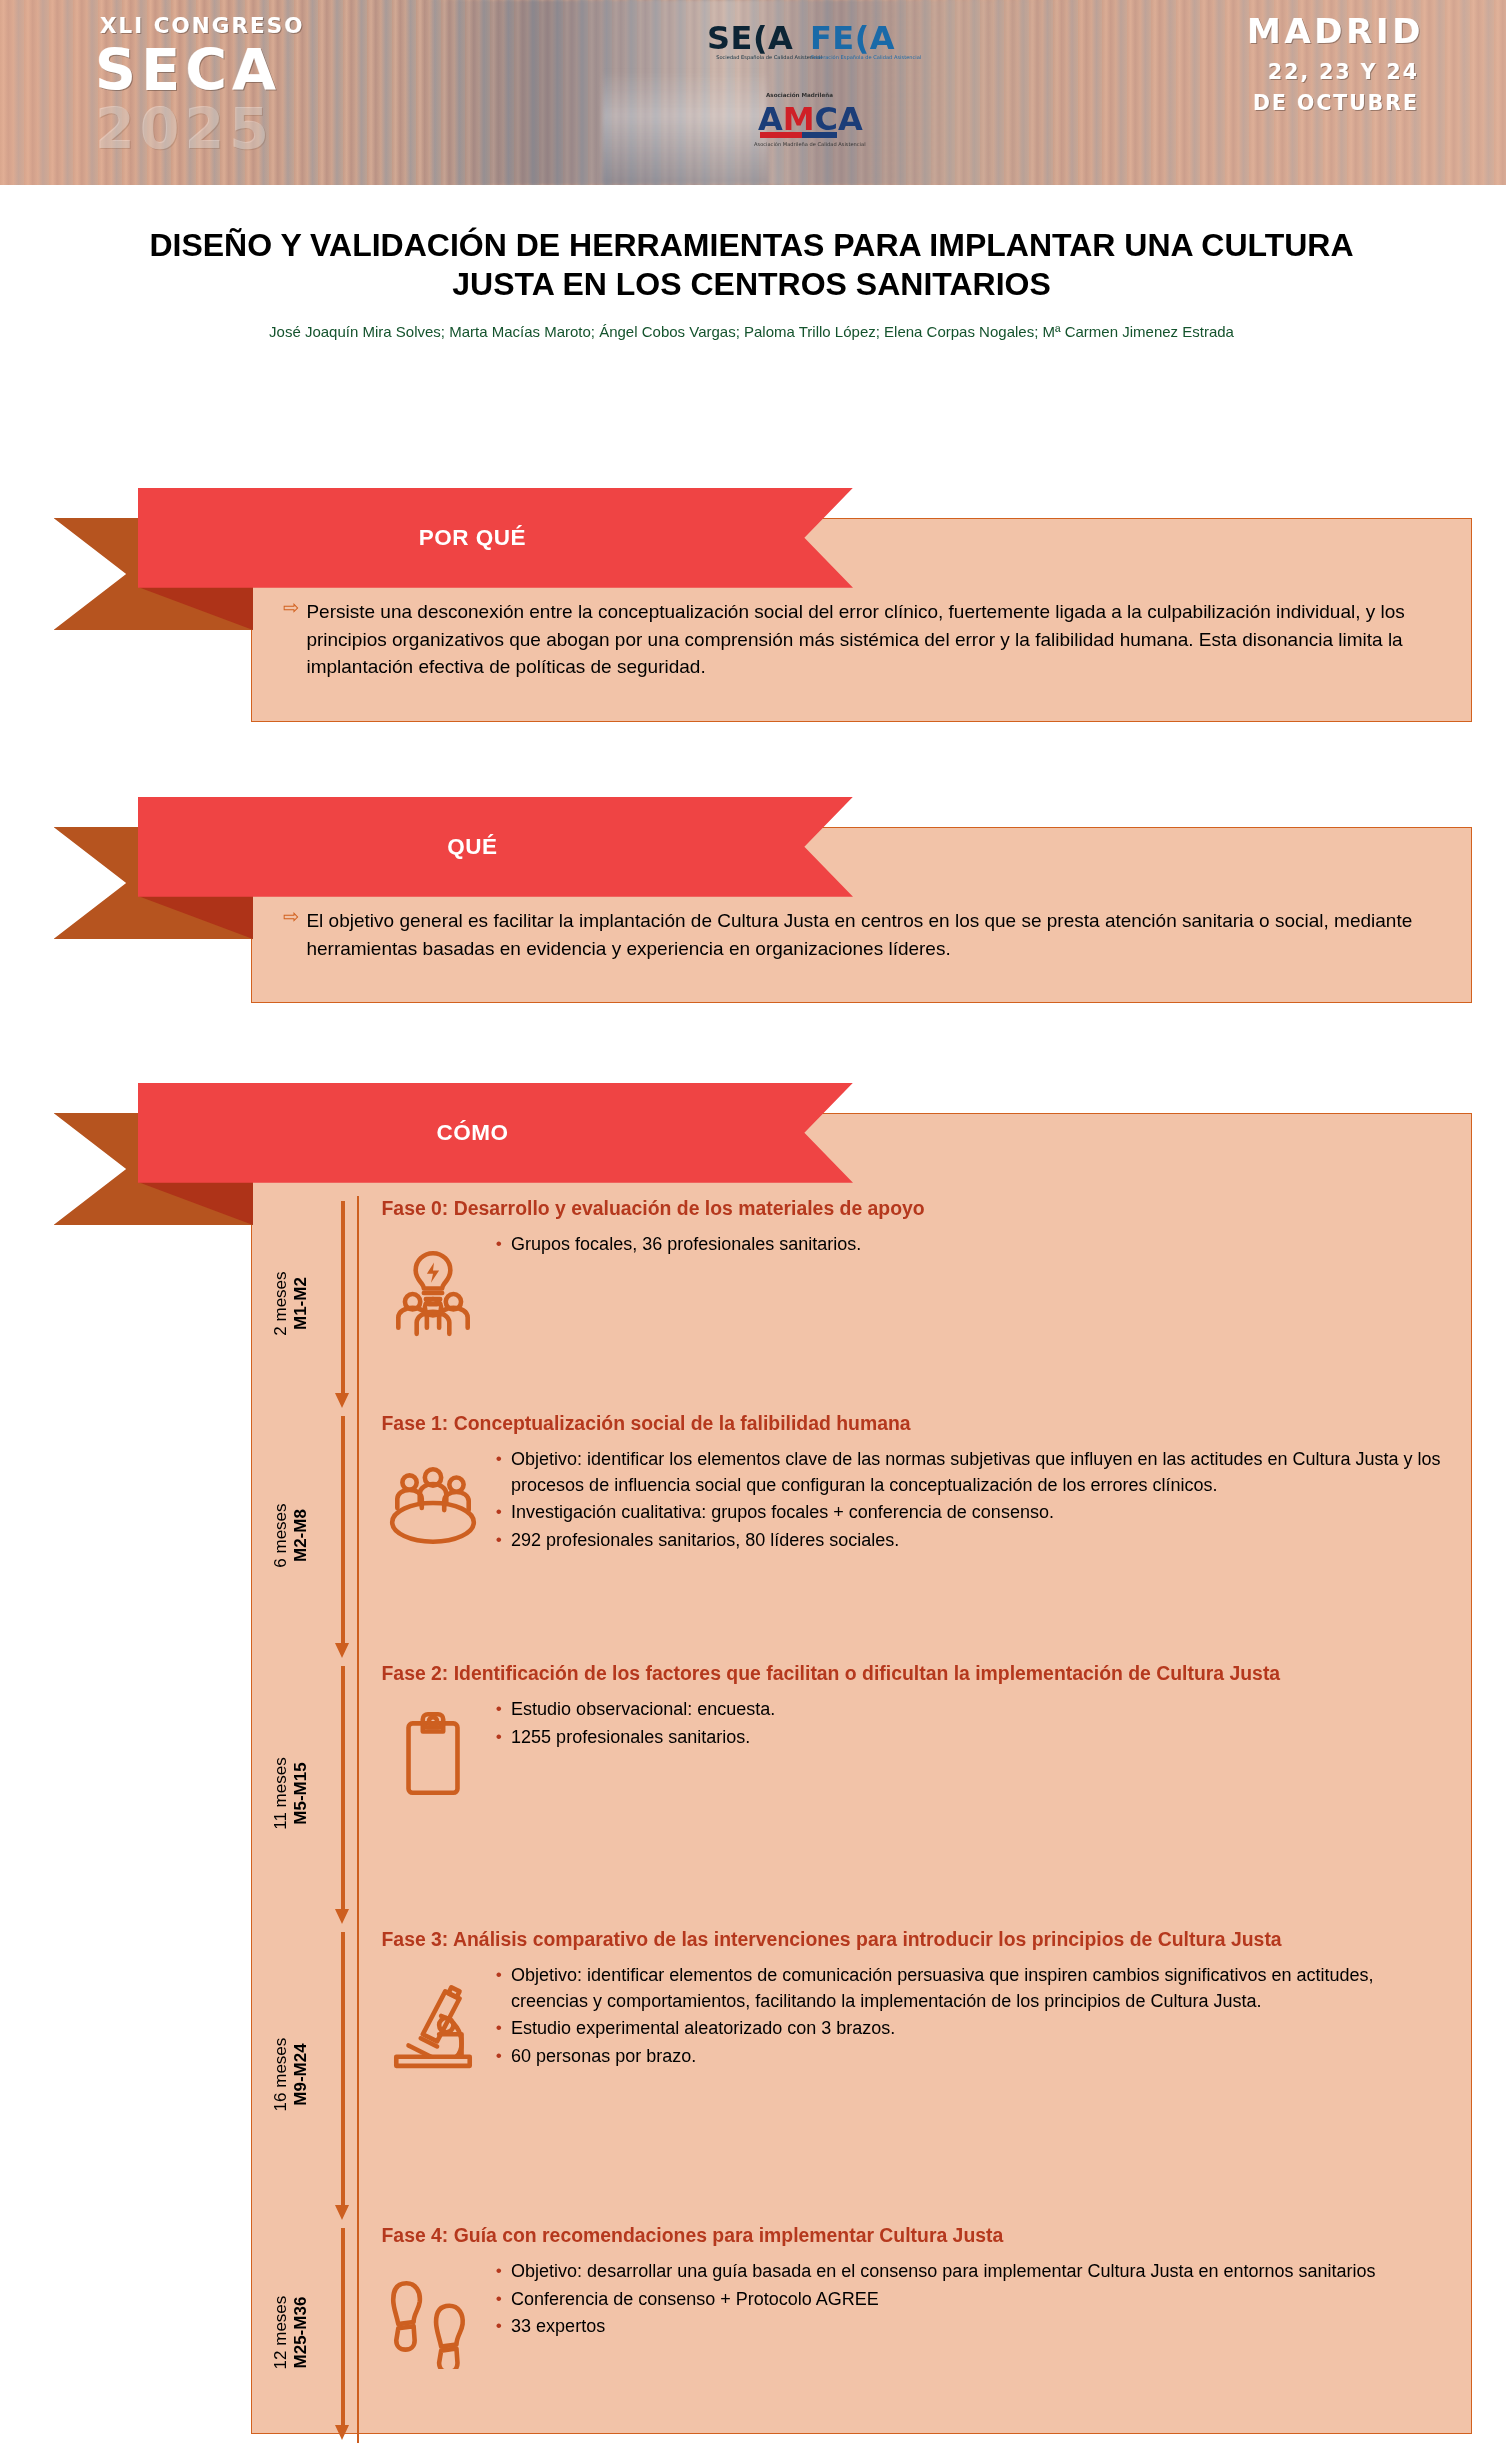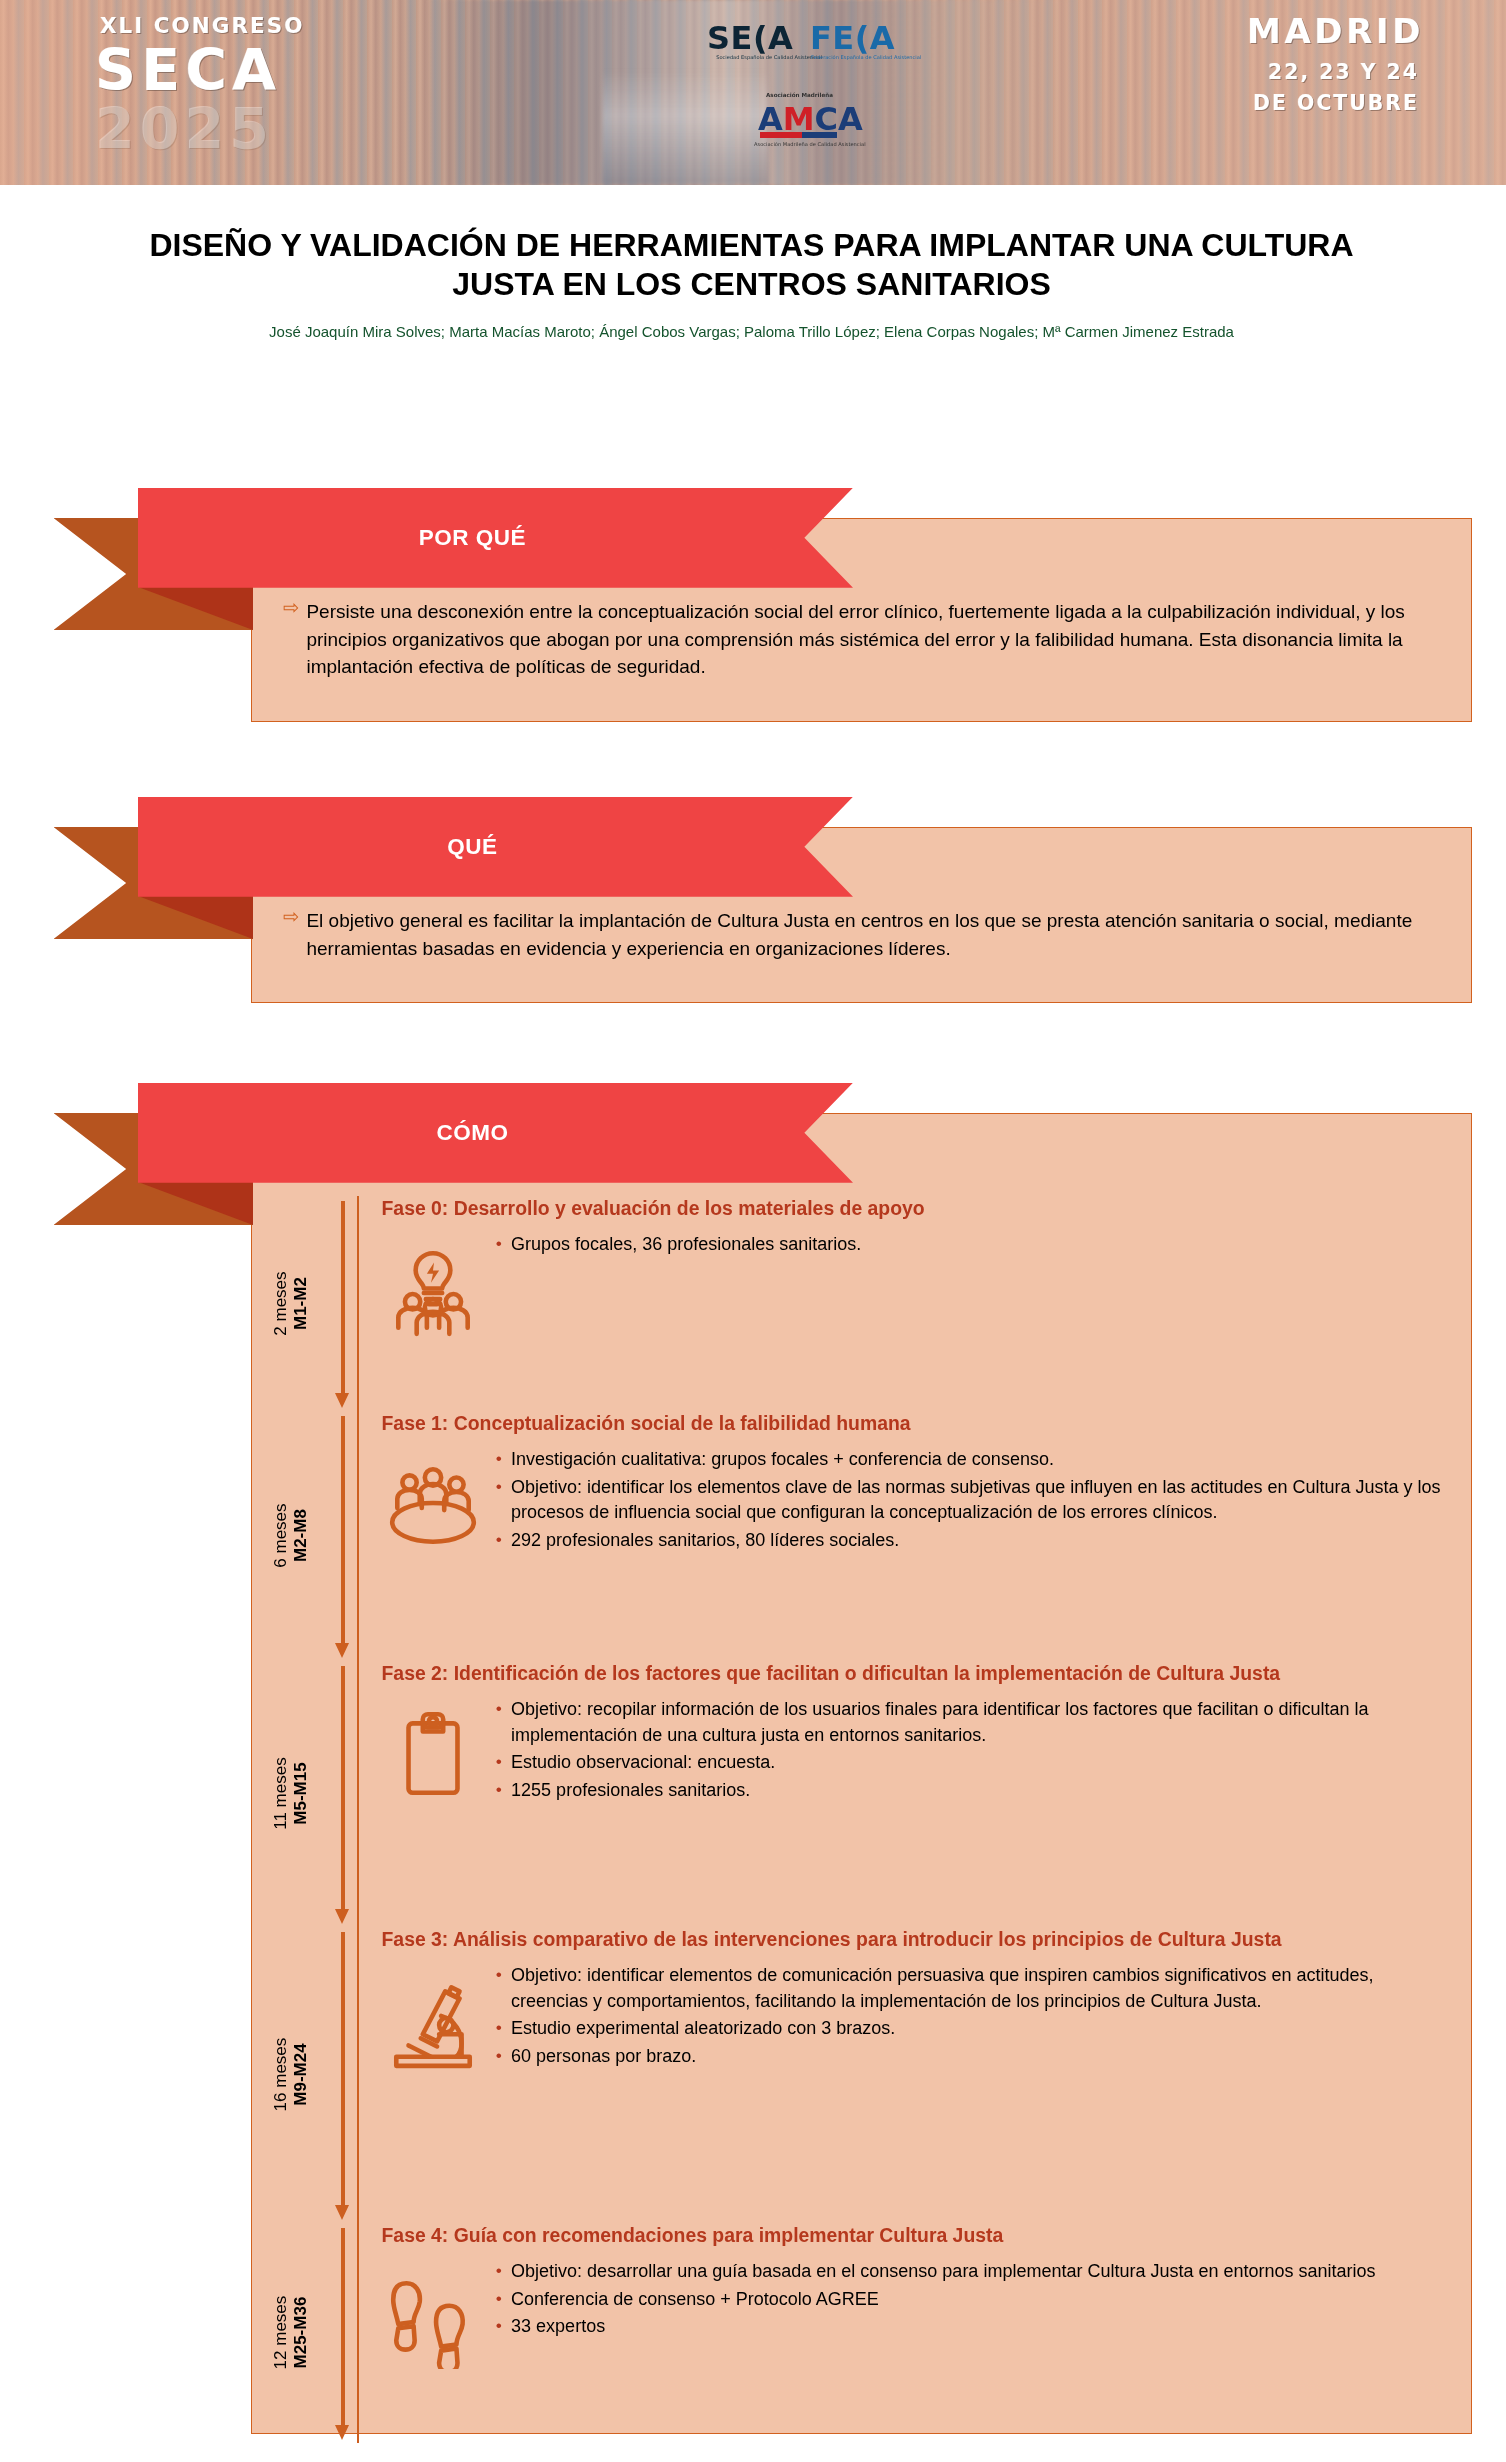--- a/index.html
+++ b/index.html
@@ -438,22 +438,22 @@
                   <circle cx="27" cy="27" r="7"></circle>
                   <path d="M15 52V43c0-5.2 5.4-8.8 12-8.8S39 37.8 39 43v9"></path>
                   <circle cx="73" cy="29" r="7"></circle>
                   <path d="M61 54V45c0-5.2 5.4-8.8 12-8.8S85 40 85 45v9"></path>
                   <circle cx="50" cy="22" r="8"></circle>
                   <path d="M37 48V38c0-5.6 5.8-9.5 13-9.5S63 32.4 63 38v10"></path>
                   <ellipse cx="50" cy="66" rx="40" ry="19"></ellipse>
                 </svg>
               </div>
               <ul class="phase-bullets">
+                <li>Objetivo: identificar los elementos clave de las normas subjetivas que influyen en las actitudes en Cultura Justa y los procesos de influencia social que configuran la conceptualización de los errores clínicos.</li>
                 <li>Investigación cualitativa: grupos focales + conferencia de consenso.</li>
-                <li>Objetivo: identificar los elementos clave de las normas subjetivas que influyen en las actitudes en Cultura Justa y los procesos de influencia social que configuran la conceptualización de los errores clínicos.</li>
                 <li>292 profesionales sanitarios, 80 líderes sociales.</li>
               </ul>
             </div>
           </div>
         </div>
 
         <div class="phase" style="min-height:266px;">
           <div class="phase-time">
             <div class="phase-time-label">
               <span class="months">11 meses</span>
@@ -470,21 +470,20 @@
             <div class="phase-content">
               <div class="phase-icon">
                 <svg viewBox="0 0 100 100" fill="none" stroke="#cd5f20" stroke-width="4.5" stroke-linecap="round" stroke-linejoin="round">
                   <rect x="26" y="18" width="48" height="68" rx="4"></rect>
                   <path d="M40 18v8h20v-8"></path>
                   <rect x="40" y="9" width="20" height="13" rx="5"></rect>
                   <circle cx="50" cy="16" r="4"></circle>
                 </svg>
               </div>
               <ul class="phase-bullets">
-                <li>Objetivo: recopilar información de los usuarios finales para identificar los factores que facilitan o dificultan la implementación de una cultura justa en entornos sanitarios.</li>
                 <li>Estudio observacional: encuesta.</li>
                 <li>1255 profesionales sanitarios.</li>
               </ul>
             </div>
           </div>
         </div>
 
         <div class="phase" style="min-height:296px;">
           <div class="phase-time">
             <div class="phase-time-label">

